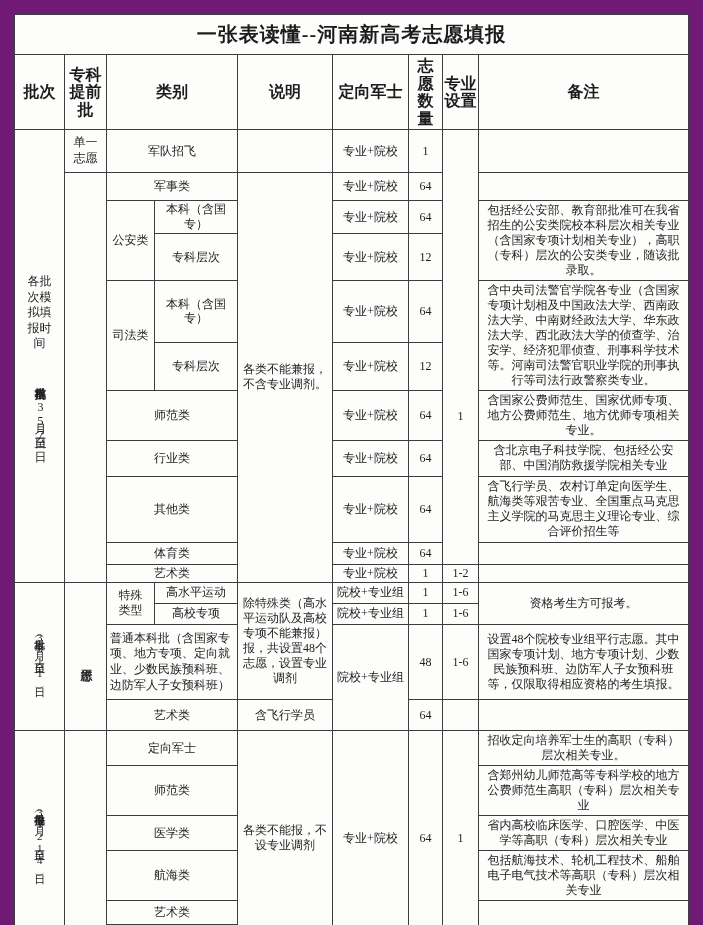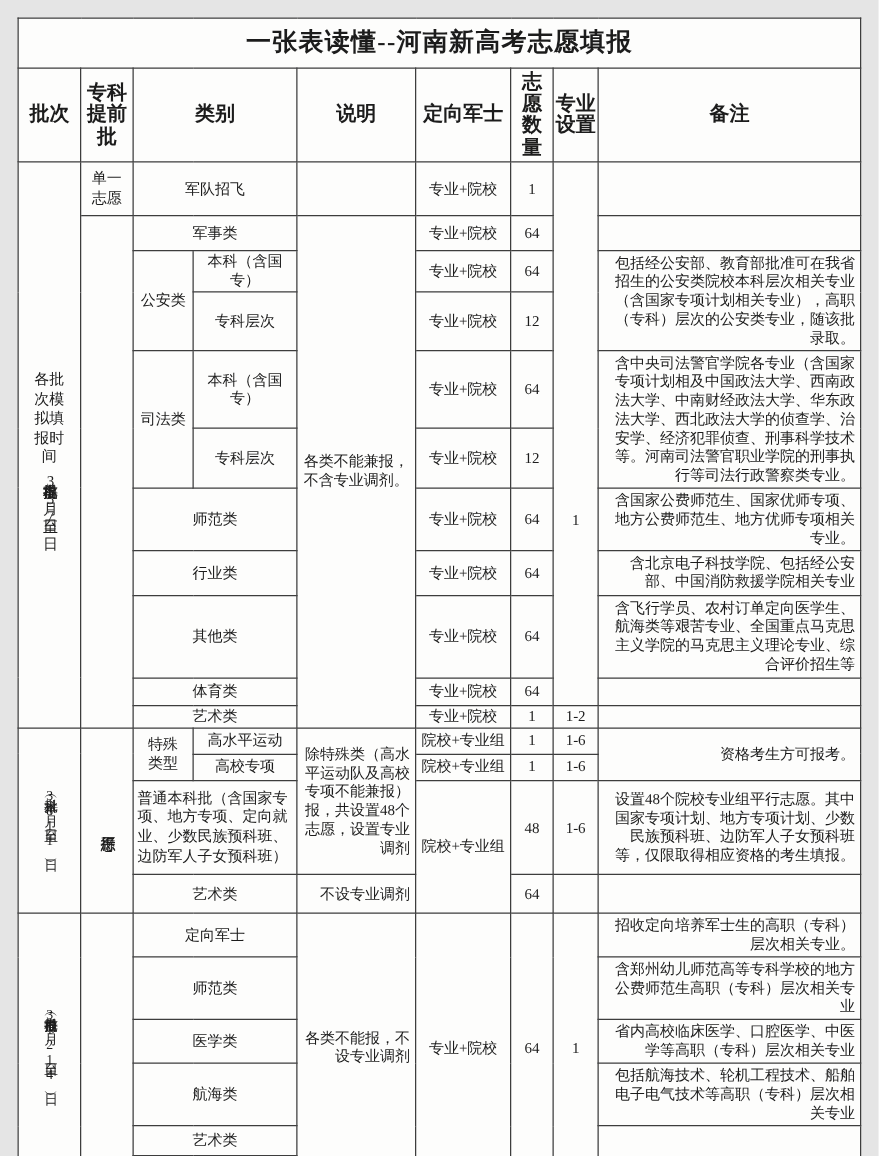--- a/index.html
+++ b/index.html
@@ -1,29 +1,29 @@
 <!DOCTYPE html>
 <html><head>
 <meta charset="utf-8">
 <style>
   html,body{margin:0;padding:0;background:#ffffff;}
-  #page{position:relative;width:703px;height:925px;background:#e5e5e5;overflow:hidden;
+  #page{position:relative;width:703px;height:925px;background:#701a75;overflow:hidden;
         font-family:"Liberation Serif","DejaVu Serif",serif;color:#1c1c1c;}
   table.main{position:absolute;left:14px;top:14px;width:674px;border-collapse:collapse;
              table-layout:fixed;background:#fdfdfc;}
   td{border:1px solid #3d3d3d;padding:1px 3px;text-align:center;vertical-align:middle;
      font-size:12px;line-height:1.22;overflow:hidden;}
   td.title{font-size:20px;font-weight:bold;letter-spacing:1px;padding:6px 2px;}
   td.hd{font-weight:bold;font-size:16px;line-height:1.1;padding:2px 1px;}
-  td.rk{text-align:right;vertical-align:middle;padding:2px 4px;font-size:12px;line-height:1.25;}
+  td.rk{text-align:center;vertical-align:middle;padding:2px 4px;font-size:12px;line-height:1.25;}
   td.catL{text-align:left;padding:6px 3px;line-height:1.3;}
   .vrt{writing-mode:vertical-rl;text-orientation:upright;display:inline-block;
        line-height:1.15;letter-spacing:0px;}
   .w2{width:2.7em;margin:4px auto;word-break:break-all;line-height:1.3;text-align:center;}
-  .batch-stack{display:flex;flex-direction:column;align-items:center;}
+  .batch-stack{display:flex;flex-direction:column;align-items:center;gap:22px;}
   .batch-pair{display:flex;justify-content:center;align-items:center;gap:2px;}
   .small{font-size:11px;}
 </style>
 </head>
 <body>
 
 <div id="page">
 <table class="main">
   <colgroup>
     <col style="width:50px">
@@ -160,21 +160,21 @@
   </tr>
   <tr style="height:67px">
     <td class="catL" colspan="2">普通本科批（含国家专项、地方专项、定向就业、少数民族预科班、边防军人子女预科班）</td>
     <td rowspan="2">院校+专业组</td>
     <td>48</td>
     <td>1-6</td>
     <td class="rk">设置48个院校专业组平行志愿。其中国家专项计划、地方专项计划、少数民族预科班、边防军人子女预科班等，仅限取得相应资格的考生填报。</td>
   </tr>
   <tr style="height:31px">
     <td colspan="2">艺术类</td>
-    <td class="rk">不设专业调剂</td>
+    <td class="rk">含飞行学员</td>
     <td>64</td>
     <td></td>
     <td class="rk"></td>
   </tr>
 
   <tr style="height:28px">
     <td rowspan="6">
       <div class="vrt small">专科提前批（3月12日至14日）</div>
     </td>
     <td rowspan="6"></td>

